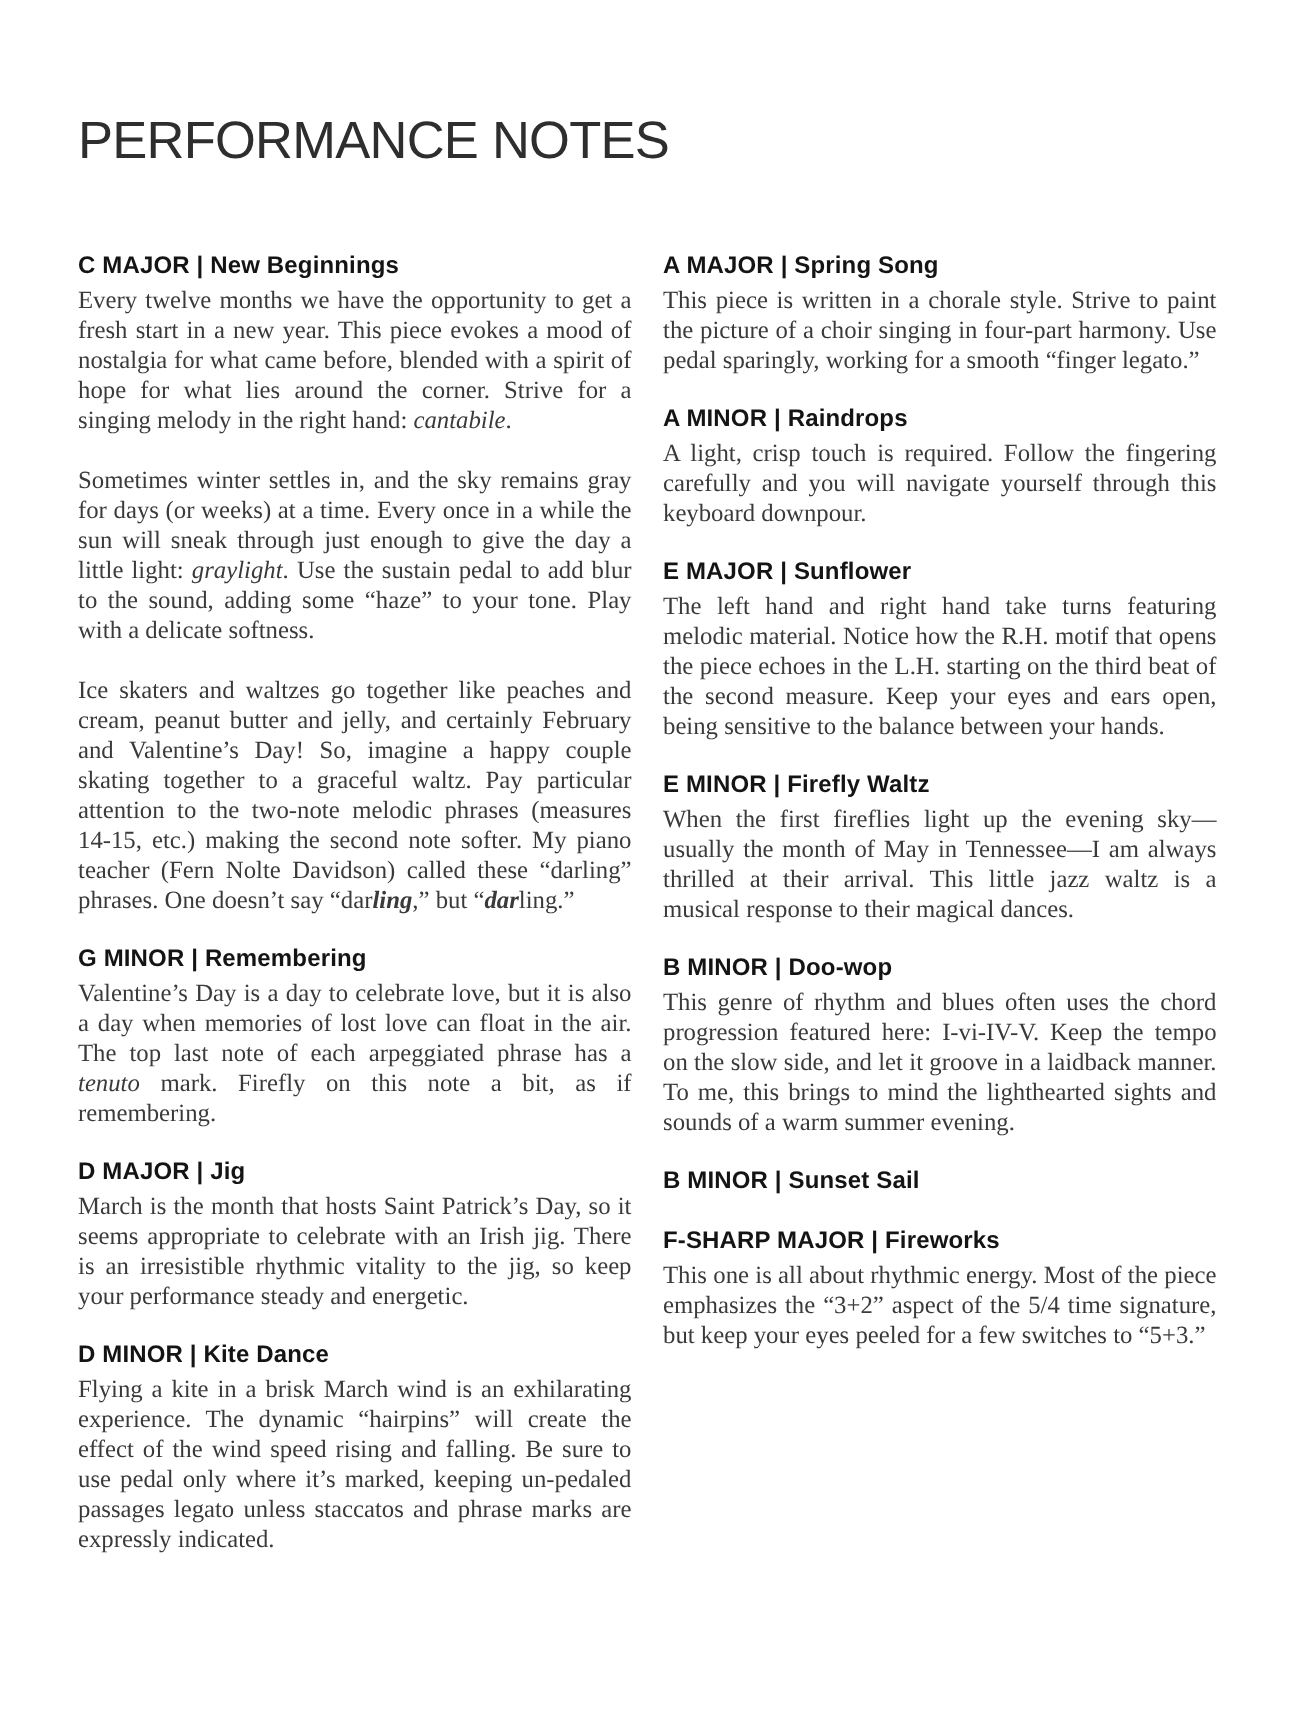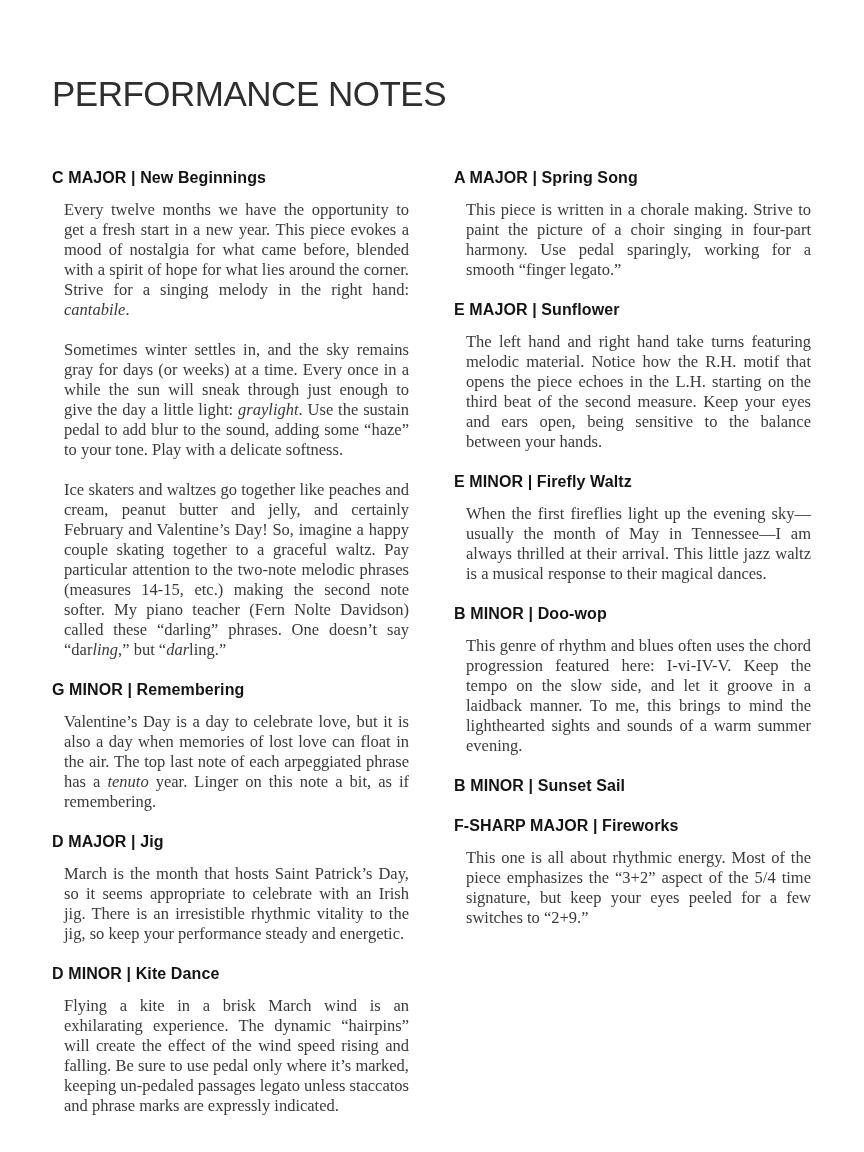--- a/index.html
+++ b/index.html
@@ -28,52 +28,52 @@
     letter-spacing: -0.5px;
     color: #2e2e2e;
     white-space: nowrap;
   }
   .columns {
     position: absolute;
     left: 52px;
     top: 168px;
     width: 772px;
     display: flex;
-    gap: 33px;
+    gap: 21px;
   }
   .col {
     width: 369px;
     flex: 0 0 369px;
   }
   .note-section {
     margin: 0 0 20px 0;
   }
   .note-heading {
     margin: 0 0 2px 0;
     font-family: "Liberation Sans", sans-serif;
     font-weight: 700;
     font-size: 16px;
     line-height: 20px;
     letter-spacing: 0.1px;
     color: #141414;
   }
   .note-body {
-    margin: 12px;
+    margin: 0;
     font-family: "Liberation Serif", serif;
     font-size: 16.5px;
     line-height: 20px;
     color: #3a3a3a;
     text-align: justify;
   }
   .note-body .italic {
     font-style: italic;
   }
   .note-body .bold-italic {
     font-style: italic;
-    font-weight: 400;
+    font-weight: 700;
   }
 </style>
 </head>
 <body>
 
 <div class="page">
   <h1 class="page-title">PERFORMANCE NOTES</h1>
 
   <div class="columns">
     <div class="col">
@@ -82,50 +82,54 @@
           <p class="note-body"><span>Every twelve months we have the opportunity to get a fresh start in a new year. This piece evokes a mood of nostalgia for what came before, blended with a spirit of hope for what lies around the corner. Strive for a singing melody in the right hand: </span><span class="italic">cantabile</span><span>.</span></p>
         </section>
         <section class="note-section">
           <p class="note-body"><span>Sometimes winter settles in, and the sky remains gray for days (or weeks) at a time. Every once in a while the sun will sneak through just enough to give the day a little light: </span><span class="italic">graylight</span><span>.  Use the sustain pedal to add blur to the sound, adding some “haze” to your tone. Play with a delicate softness.</span></p>
         </section>
         <section class="note-section">
           <p class="note-body"><span>Ice skaters and waltzes go together like peaches and cream, peanut butter and jelly, and certainly February and Valentine’s Day! So, imagine a happy couple skating together to a graceful waltz. Pay particular attention to the two-note melodic phrases (measures 14-15, etc.) making the second note softer. My piano teacher (Fern Nolte Davidson) called these “darling” phrases. One doesn’t say “dar</span><span class="bold-italic">ling</span><span>,” but “</span><span class="bold-italic">dar</span><span>ling.”</span></p>
         </section>
         <section class="note-section">
           <h2 class="note-heading">G MINOR | Remembering</h2>
-          <p class="note-body"><span>Valentine’s Day is a day to celebrate love, but it is also a day when memories of lost love can float in the air. The top last note of each arpeggiated phrase has a </span><span class="italic">tenuto</span><span> year. Linger on this note a bit, as if remembering.</span></p>
+          <p class="note-body"><span>Valentine’s Day is a day to celebrate love, but it is also a day when memories of lost love can float in the air. The top last note of each arpeggiated phrase has a </span><span class="italic">tenuto</span><span> mark. Firefly on this note a bit, as if remembering.</span></p>
         </section>
         <section class="note-section">
           <h2 class="note-heading">D MAJOR | Jig</h2>
           <p class="note-body"><span>March is the month that hosts Saint Patrick’s Day, so it seems appropriate to celebrate with an Irish jig. There is an irresistible rhythmic vitality to the jig, so keep your performance steady and energetic.</span></p>
         </section>
         <section class="note-section">
           <h2 class="note-heading">D MINOR | Kite Dance</h2>
           <p class="note-body"><span>Flying a kite in a brisk March wind is an exhilarating experience. The dynamic “hairpins” will create the effect of the wind speed rising and falling. Be sure to use pedal only where it’s marked, keeping un-pedaled passages legato unless staccatos and phrase marks are expressly indicated.</span></p>
         </section>
       </div>
     <div class="col">
         <section class="note-section">
           <h2 class="note-heading">A MAJOR | Spring Song</h2>
-          <p class="note-body"><span>This piece is written in a chorale making. Strive to paint the picture of a choir singing in four-part harmony. Use pedal sparingly, working for a smooth “finger legato.”</span></p>
+          <p class="note-body"><span>This piece is written in a chorale style. Strive to paint the picture of a choir singing in four-part harmony. Use pedal sparingly, working for a smooth “finger legato.”</span></p>
+        </section>
+        <section class="note-section">
+          <h2 class="note-heading">A MINOR | Raindrops</h2>
+          <p class="note-body"><span>A light, crisp touch is required. Follow the fingering carefully and you will navigate yourself through this keyboard downpour.</span></p>
         </section>
         <section class="note-section">
           <h2 class="note-heading">E MAJOR | Sunflower</h2>
           <p class="note-body"><span>The left hand and right hand take turns featuring melodic material. Notice how the R.H. motif that opens the piece echoes in the L.H. starting on the third beat of the second measure. Keep your eyes and ears open, being sensitive to the balance between your hands.</span></p>
         </section>
         <section class="note-section">
           <h2 class="note-heading">E MINOR | Firefly Waltz</h2>
           <p class="note-body"><span>When the first fireflies light up the evening sky—usually the month of May in Tennessee—I am always thrilled at their arrival. This little jazz waltz is a musical response to their magical dances.</span></p>
         </section>
         <section class="note-section">
           <h2 class="note-heading">B MINOR | Doo-wop</h2>
           <p class="note-body"><span>This genre of rhythm and blues often uses the chord progression featured here: I-vi-IV-V. Keep the tempo on the slow side, and let it groove in a laidback manner. To me, this brings to mind the lighthearted sights and sounds of a warm summer evening.</span></p>
         </section>
         <section class="note-section">
           <h2 class="note-heading">B MINOR | Sunset Sail</h2>
         </section>
         <section class="note-section">
           <h2 class="note-heading">F-SHARP MAJOR | Fireworks</h2>
-          <p class="note-body"><span>This one is all about rhythmic energy. Most of the piece emphasizes the “3+2” aspect of the 5/4 time signature, but keep your eyes peeled for a few switches to “2+9.”</span></p>
+          <p class="note-body"><span>This one is all about rhythmic energy. Most of the piece emphasizes the “3+2” aspect of the 5/4 time signature, but keep your eyes peeled for a few switches to “5+3.”</span></p>
         </section>
       </div>
   </div>
 </div>
 
 </body></html>

